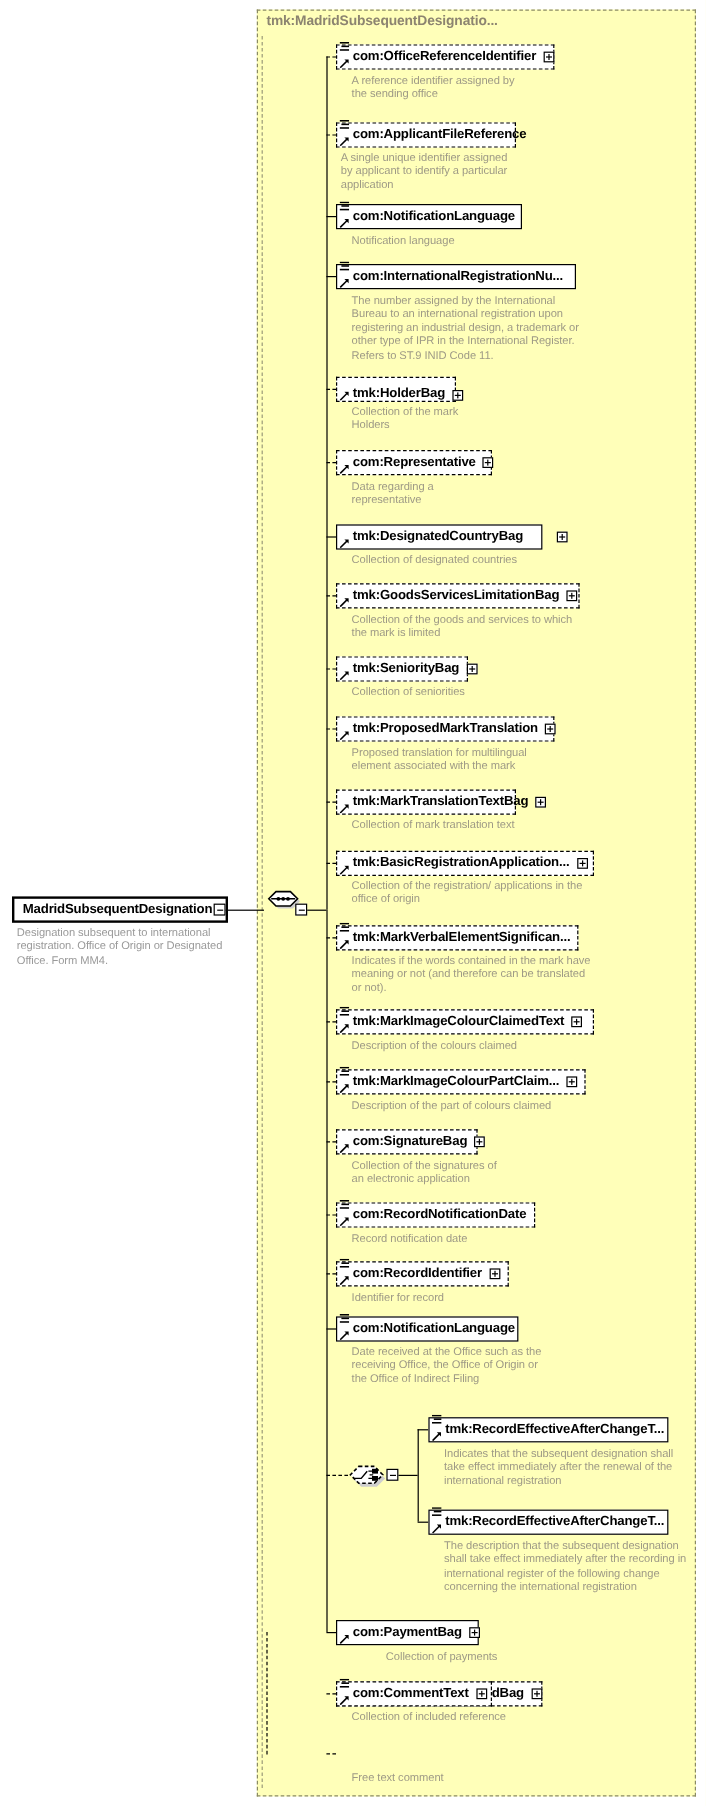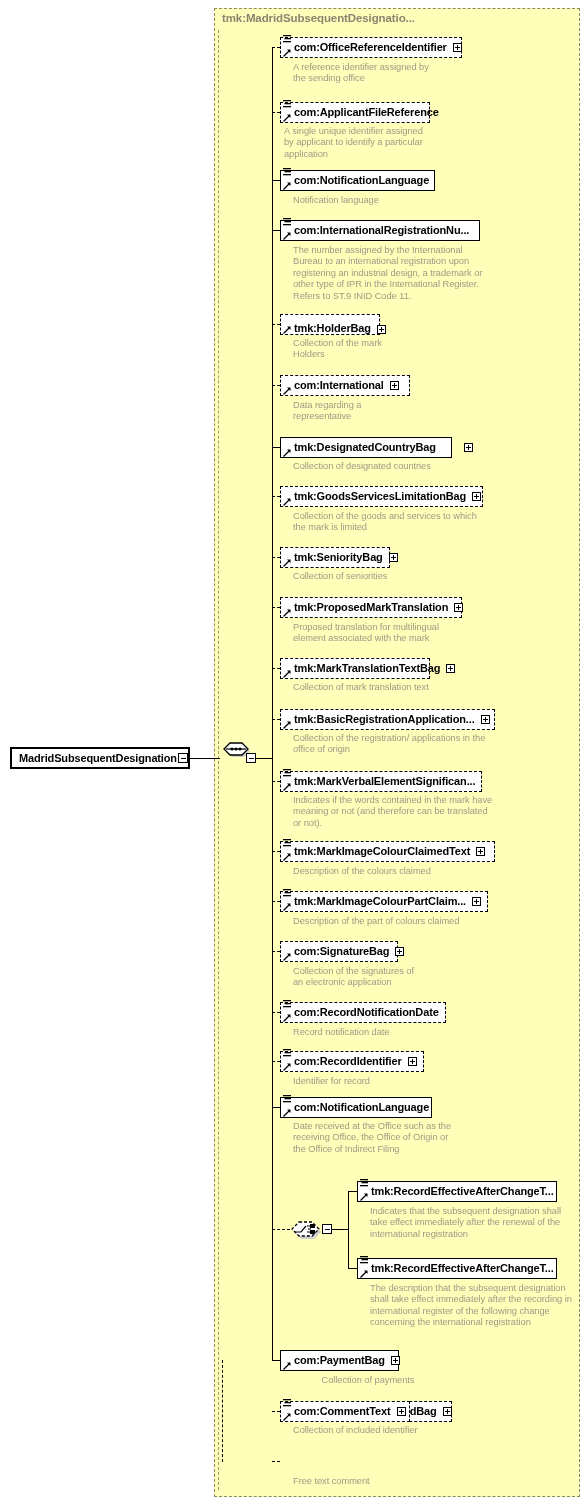--- a/index.html
+++ b/index.html
@@ -168,20 +168,21 @@
 
   <div class="ct-region"></div>
   <div class="ct-guide"></div>
   <div class="ct-title">tmk:MadridSubsequentDesignatio...</div>
 
   <div class="node-shadow" style="left:14px; top:770px; width:176px; height:5px;"></div>
   <div class="node root" style="left:10px; top:747px; width:180px;">
     <span class="label">MadridSubsequentDesignation</span>
   </div>
   <div class="minus" style="left:178px; top:753px;"></div>
+  <div class="ann root-ann" style="left:14px; top:772px; width:182px;">Designation subsequent to international registration. Office of Origin or Designated Office. Form MM4.</div>
 
   <div class="hline" style="left:188px; top:758px; width:32px;"></div>
 
   <div class="conn" style="left:220px; top:740px;">
     <svg width="37" height="20" viewBox="0 0 37 20">
       <polygon points="10,3 22,3 28,9 22,15 10,15 4,9" fill="#cfcfcf" transform="translate(2,2)"></polygon>
       <polygon points="10,3 22,3 28,9 22,15 10,15 4,9" fill="#ffffff" stroke="#000" stroke-width="1.3"></polygon>
       <line x1="6" y1="9" x2="26" y2="9" stroke="#000" stroke-width="1.2"></line>
       <circle cx="12" cy="9" r="1.6" fill="#000"></circle>
       <circle cx="16" cy="9" r="1.6" fill="#000"></circle>
@@ -269,21 +270,21 @@
         <span class="plus"></span>
       </div>
       <div class="ann" style="left: 293px; top: 338px; width: 110px;">Collection of the mark Holders</div>
       <div class="hline dashed" style="left: 272px; top: 385px; width: 8px;"></div>
       <div class="node-shadow" style="left: 285px; top: 396px; width: 130px; height: 5px;"></div>
       <div class="node optional" style="left: 280px; top: 375px; width: 130px;">
         <svg class="g-arrow" viewBox="0 0 8 8">
   <path d="M0.5,7.5 L6.5,1.5" stroke="#000" stroke-width="1.3"></path>
   <path d="M7.5,0.5 L7.5,4 L4,0.5 Z" fill="#000"></path>
         </svg>
-        <span class="label">com:International</span>
+        <span class="label">com:Representative</span>
         <span class="plus"></span>
       </div>
       <div class="ann" style="left: 293px; top: 400px; width: 110px;">Data regarding a representative</div>
       <div class="hline" style="left: 272px; top: 447px; width: 8px;"></div>
       <div class="node-shadow" style="left: 285px; top: 458px; width: 172px; height: 5px;"></div>
       <div class="node" style="left: 280px; top: 437px; width: 172px; gap: 22px;">
         <svg class="g-arrow" viewBox="0 0 8 8">
   <path d="M0.5,7.5 L6.5,1.5" stroke="#000" stroke-width="1.3"></path>
   <path d="M7.5,0.5 L7.5,4 L4,0.5 Z" fill="#000"></path>
         </svg>
@@ -464,21 +465,21 @@
       <div class="hline dashed" style="left: 272px; top: 1411px; width: 8px;"></div>
       <div class="node-shadow" style="left: 285px; top: 1422px; width: 172px; height: 5px;"></div>
       <div class="node optional" style="left: 280px; top: 1401px; width: 172px;">
         <svg class="g-arrow" viewBox="0 0 8 8">
   <path d="M0.5,7.5 L6.5,1.5" stroke="#000" stroke-width="1.3"></path>
   <path d="M7.5,0.5 L7.5,4 L4,0.5 Z" fill="#000"></path>
         </svg>
         <span class="label">com:DocumentIncludedBag</span>
         <span class="plus"></span>
       </div>
-      <div class="ann" style="left: 293px; top: 1425px; width: 160px;">Collection of included identifier</div>
+      <div class="ann" style="left: 293px; top: 1425px; width: 160px;">Collection of included reference</div>
       <div class="hline dashed" style="left: 272px; top: 1461px; width: 8px;"></div>
       <div class="node-shadow" style="left: 285px; top: 1472px; width: 130px; height: 5px;"></div>
       <div class="node optional" style="left: 280px; top: 1401px; width: 130px;">
         <svg class="g-lines" viewBox="0 0 8 9">
   <rect x="0" y="0" width="8" height="1.3" fill="#000"></rect>
   <rect x="1.5" y="3" width="6.5" height="1.3" fill="#000"></rect>
   <rect x="0" y="6" width="8" height="1.3" fill="#000"></rect>
         </svg>
         <svg class="g-arrow" viewBox="0 0 8 8">
   <path d="M0.5,7.5 L6.5,1.5" stroke="#000" stroke-width="1.3"></path>

